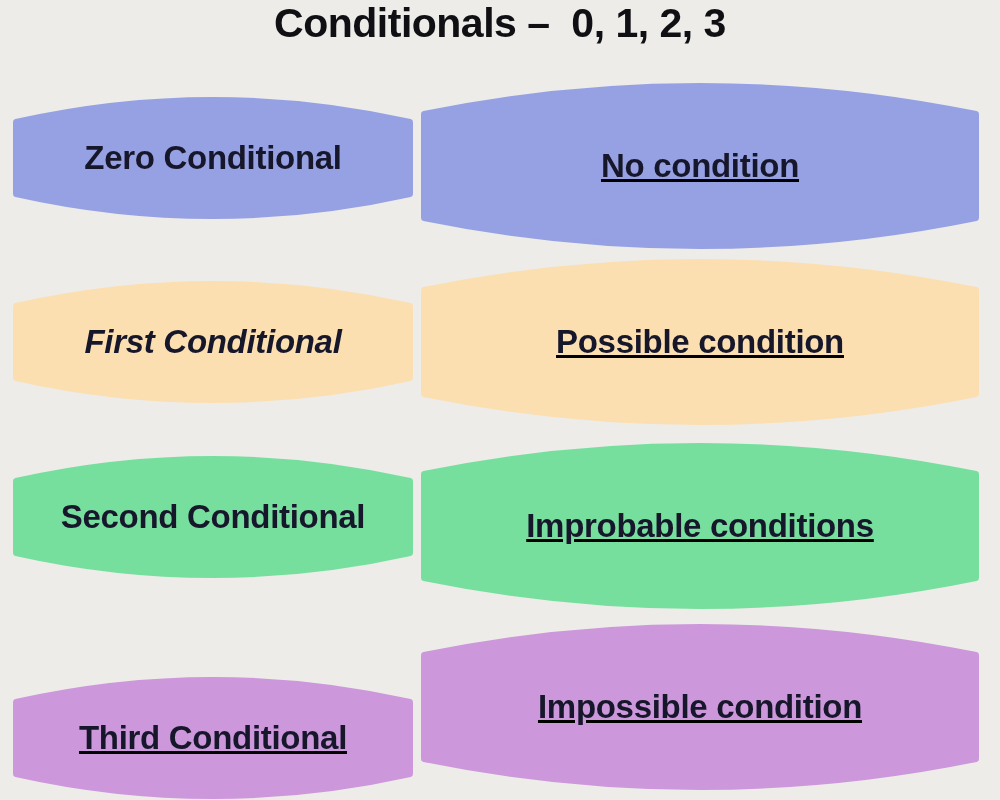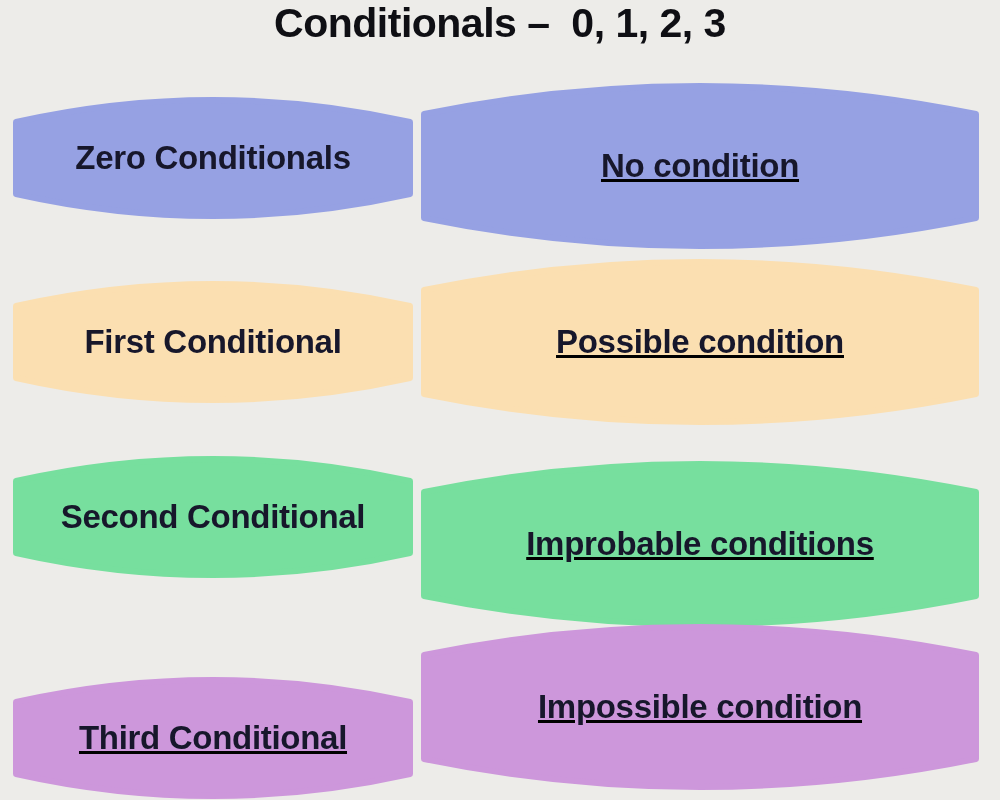--- a/index.html
+++ b/index.html
@@ -42,39 +42,39 @@
     font-weight: 700;
     color: #17172B;
     font-size: 33px;
     letter-spacing: -0.3px;
     white-space: nowrap;
   }
   .s-left  { left: 16px;  width: 394px; height: 116px; }
   .s-right { left: 424px; width: 552px; height: 160px; text-decoration: underline; }
   .r1-left  { top: 100px; }
   .r1-right { top: 86px;  }
-  .r2-left  { top: 284px; }
+  .r2-left  { top: 284px; font-style: italic; }
   .r2-right { top: 262px; }
   .r3-left  { top: 459px; }
-  .r3-right { top: 464px; }
+  .r3-right { top: 446px; }
   .r4-left  { top: 680px; text-decoration: underline; }
   .r4-right { top: 627px; }
 </style>
 </head>
 <body style="background: rgb(237, 236, 233);">
 
 <div class="canvas">
 
   <div class="title">Conditionals –  0, 1, 2, 3</div>
 
   <div class="shape s-left r1-left">
     <svg viewBox="0 0 394 116" preserveAspectRatio="none" aria-hidden="true">
       <path d="M0,22 Q197,-22 394,22 L394,94 Q197,138 0,94 Z" stroke-width="6" stroke-linejoin="round" fill="#96A1E3" stroke="#96A1E3"></path>
     </svg>
-    <span class="label">Zero Conditionals</span>
+    <span class="label">Zero Conditional</span>
   </div>
   <div class="shape s-right r1-right">
     <svg viewBox="0 0 552 160" preserveAspectRatio="none" aria-hidden="true">
       <path d="M0,28 Q276,-28 552,28 L552,132 Q276,188 0,132 Z" stroke-width="6" stroke-linejoin="round" fill="#96A1E3" stroke="#96A1E3"></path>
     </svg>
     <span class="label">No condition</span>
   </div>
 
   <div class="shape s-left r2-left">
     <svg viewBox="0 0 394 116" preserveAspectRatio="none" aria-hidden="true">

